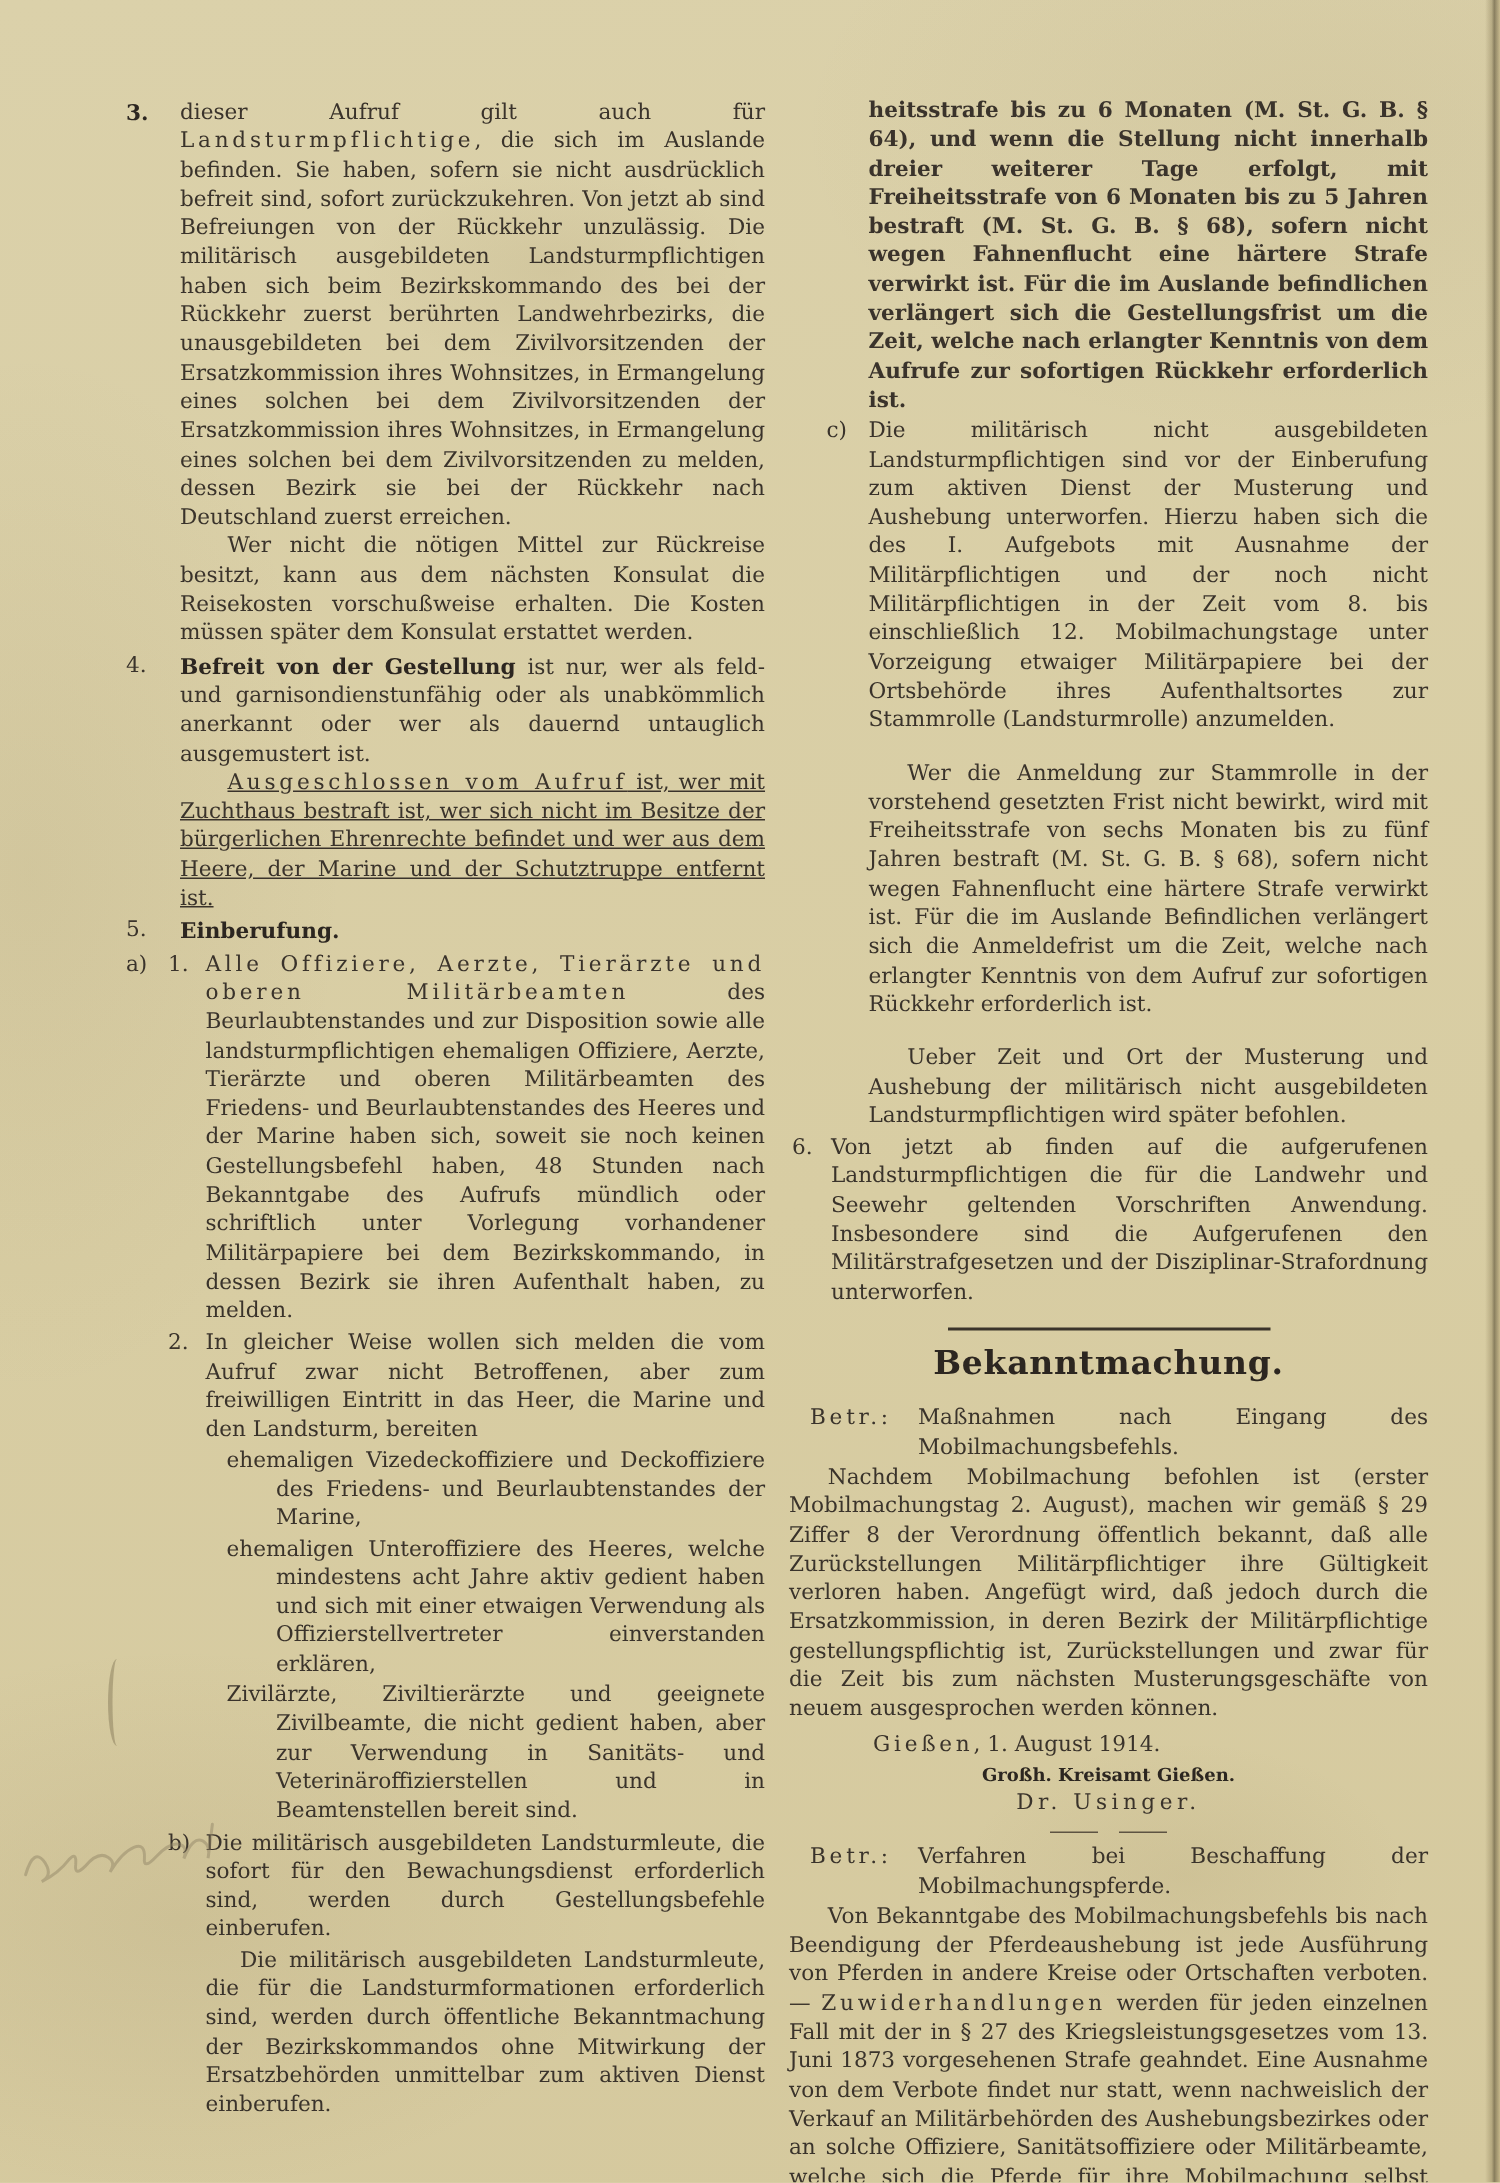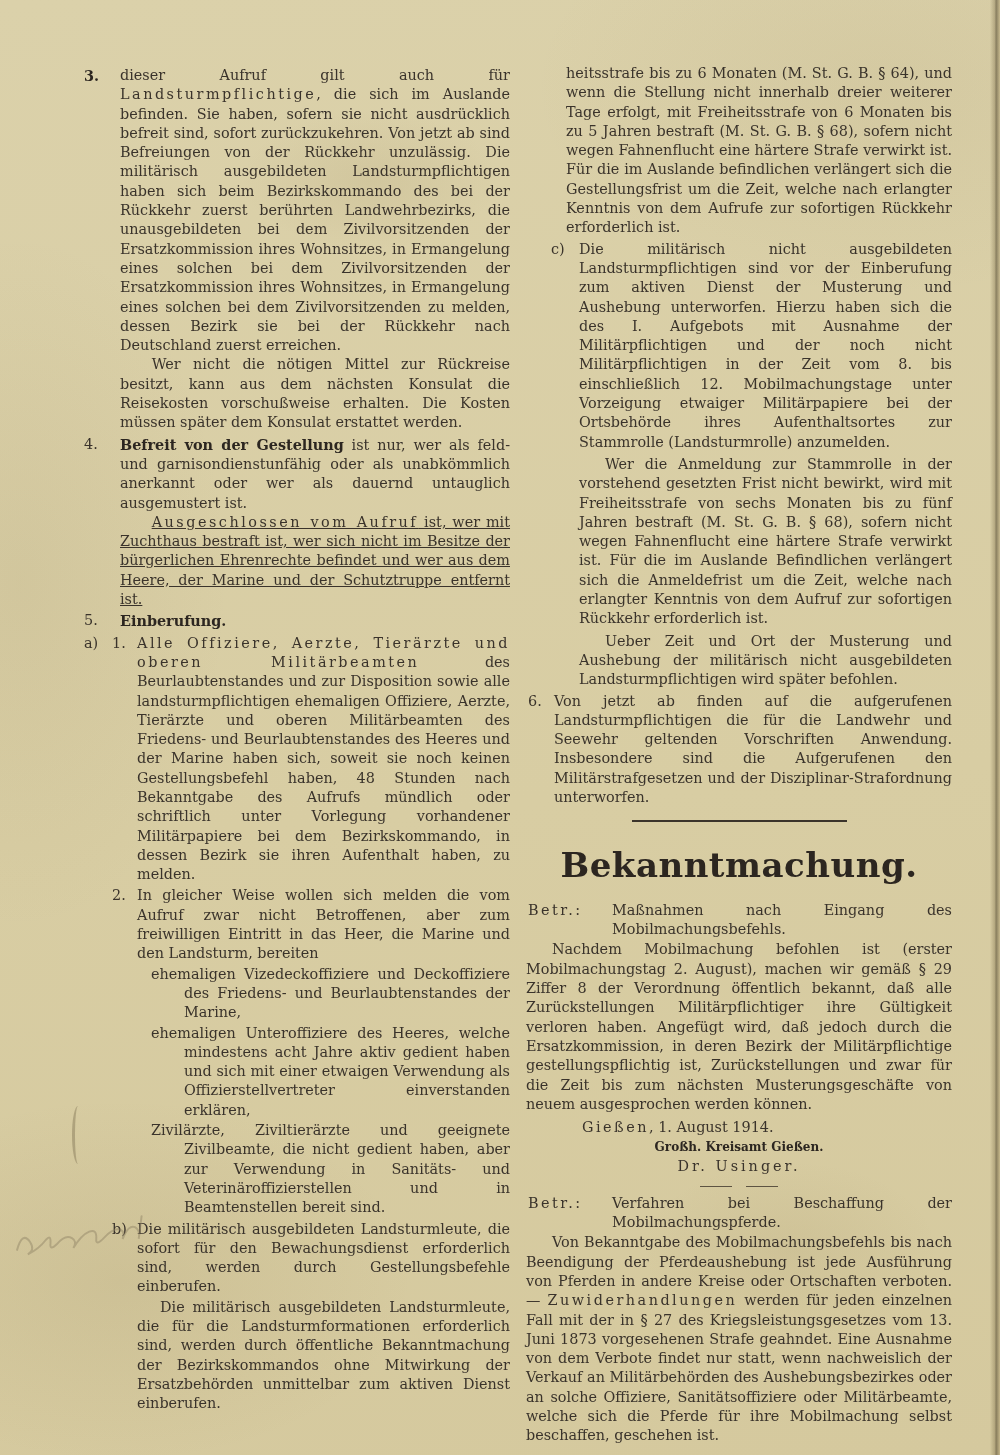--- a/index.html
+++ b/index.html
@@ -45,34 +45,34 @@
   .ind2{margin-left:36px;text-indent:2.2em;text-decoration:underline;}
   .ab-item{position:relative;padding-left:53px;margin-top:2px;}
   .ab-item>.lab{position:absolute;left:0;top:0;}
   .ab-item>.lab-b{left:28px;}
   .ab-item>.abnum{position:absolute;left:28px;top:0;}
   .sub{padding-left:100px;text-indent:-33px;margin-top:1px;}
   .einb{margin-left:64px;margin-top:1px;}
   .bpara{margin-left:53px;text-indent:1.6em;margin-top:1px;}
 
   
-  .cont-para{margin-left:40px;}
+  .cont-para{margin-left:53px;font-weight:bold;}
   .c-item{position:relative;padding-left:53px;margin-top:2px;}
   .c-item>.lab{position:absolute;left:25px;top:0;}
-  .r-para{margin-left:53px;text-indent:1.8em;margin-top:3px;}
+  .r-para{margin-left:53px;text-indent:1.8em;margin-top:16px;}
   .n6-item{position:relative;padding-left:28px;margin-top:2px;}
   .n6-item>.num{position:absolute;left:2px;top:0;}
 
   .general{font-weight:bold;font-size:17px;color:#2c2620;margin-top:9px;
     text-align:justify;text-align-last:justify;letter-spacing:0.3px;}
   .rule-lg{width:215px;border-top:2.5px solid #3b342b;margin:13px auto 2px;}
-  .bek-title{font-size:34px;font-weight:bold;color:#2c2620;text-align:center;
-    margin:21px 0 12px;letter-spacing:0.5px;}
+  .bek-title{font-size:22px;font-weight:bold;color:#2c2620;text-align:center;
+    margin:8px 0 12px;letter-spacing:0.5px;}
   .betr{position:relative;padding-left:86px;margin-top:5px;}
-  .betr>.lab{position:absolute;left:2px;top:0;letter-spacing:2.5px;}
+  .betr>.lab{position:absolute;left:14px;top:0;letter-spacing:2.5px;}
   .body-para{text-indent:1.8em;margin-top:1px;}
   .dateline{padding-left:56px;margin-top:4px;}
   .sig-bold{font-weight:bold;font-size:12px;color:#2c2620;text-align:center;margin-top:2px;}
   .sig-name{text-align:center;letter-spacing:3px;margin-top:2px;}
   .rule-sm{display:flex;justify-content:center;gap:14px;margin:9px 0 7px;}
   .rule-sm span{display:block;width:32px;border-top:1.5px solid #5d5342;}
 
   
   .bracket-mark{
     position:absolute;left:72px;top:1106px;width:9px;height:58px;

